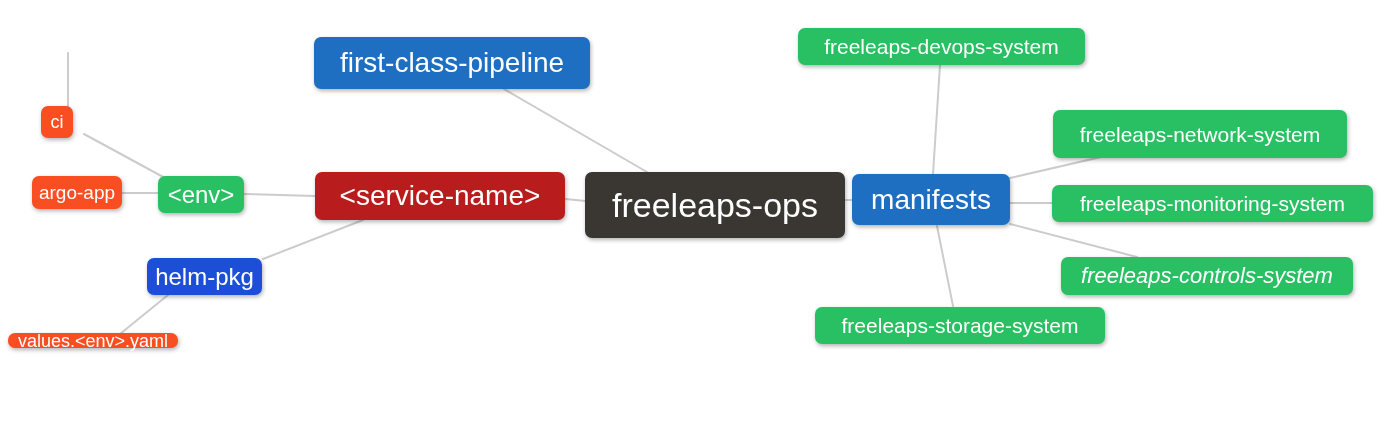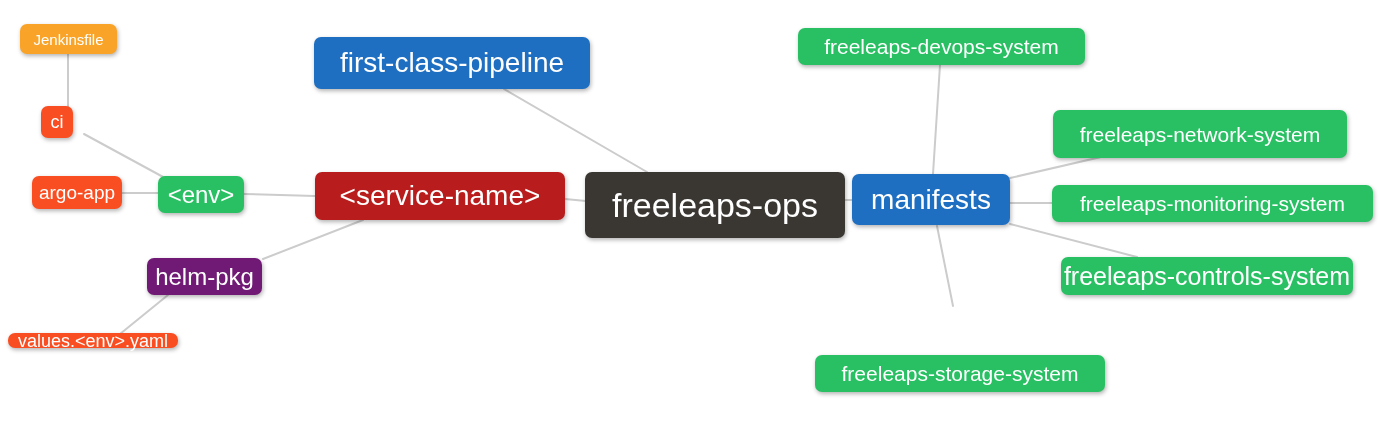--- a/index.html
+++ b/index.html
@@ -68,43 +68,40 @@
     </div>
     <div class="node" style="left: 315px; top: 172px; width: 250px; height: 48px; font-size: 28px; background: #b91c1c;">
       <span>&lt;service-name&gt;</span>
     </div>
     <div class="node" style="left: 158px; top: 176px; width: 86px; height: 37px; font-size: 24px; background: rgb(40, 192, 99);">
       <span>&lt;env&gt;</span>
     </div>
     <div class="node" style="left: 852px; top: 174px; width: 158px; height: 51px; font-size: 28px; background: rgb(30, 111, 194);">
       <span>manifests</span>
     </div>
-    <div class="node" style="left: 147px; top: 258px; width: 115px; height: 37px; font-size: 24px; background: #701a75;">
+    <div class="node" style="left: 147px; top: 258px; width: 115px; height: 37px; font-size: 24px; background: #1d4ed8;">
       <span>helm-pkg</span>
     </div>
     <div class="node" style="left: 41px; top: 106px; width: 32px; height: 32px; font-size: 18px; background: rgb(249, 78, 34);">
       <span>ci</span>
     </div>
     <div class="node" style="left: 32px; top: 176px; width: 90px; height: 33px; font-size: 19px; background: rgb(249, 78, 34); text-align: center;">
       <span>argo-app</span>
     </div>
     <div class="node" style="left: 8px; top: 333px; width: 170px; height: 15px; font-size: 18px; background: rgb(249, 78, 34);">
       <span>values.&lt;env&gt;.yaml</span>
     </div>
-    <div class="node" style="left: 20px; top: 24px; width: 97px; height: 30px; font-size: 15px; background: rgb(249, 164, 40);">
-      <span>Jenkinsfile</span>
-    </div>
     <div class="node" style="left: 798px; top: 28px; width: 287px; height: 37px; font-size: 21px; background: rgb(40, 192, 99);">
       <span>freeleaps-devops-system</span>
     </div>
     <div class="node" style="left: 1053px; top: 110px; width: 294px; height: 48px; font-size: 21px; background: rgb(40, 192, 99);">
       <span>freeleaps-network-system</span>
     </div>
     <div class="node" style="left: 1052px; top: 185px; width: 321px; height: 37px; font-size: 21px; background: rgb(40, 192, 99);">
       <span>freeleaps-monitoring-system</span>
     </div>
-    <div class="node" style="left: 1061px; top: 257px; width: 292px; height: 38px; font-size: 25px; background: rgb(40, 192, 99);">
+    <div class="node" style="left: 1061px; top: 257px; width: 292px; height: 38px; font-size: 22px; background: rgb(40, 192, 99); font-style: italic;">
       <span>freeleaps-controls-system</span>
     </div>
-    <div class="node" style="left: 815px; top: 307px; width: 290px; height: 37px; font-size: 21px; background: rgb(40, 192, 99); margin-top: 48px;">
+    <div class="node" style="left: 815px; top: 307px; width: 290px; height: 37px; font-size: 21px; background: rgb(40, 192, 99);">
       <span>freeleaps-storage-system</span>
     </div>
   </div>
 
 </body></html>

